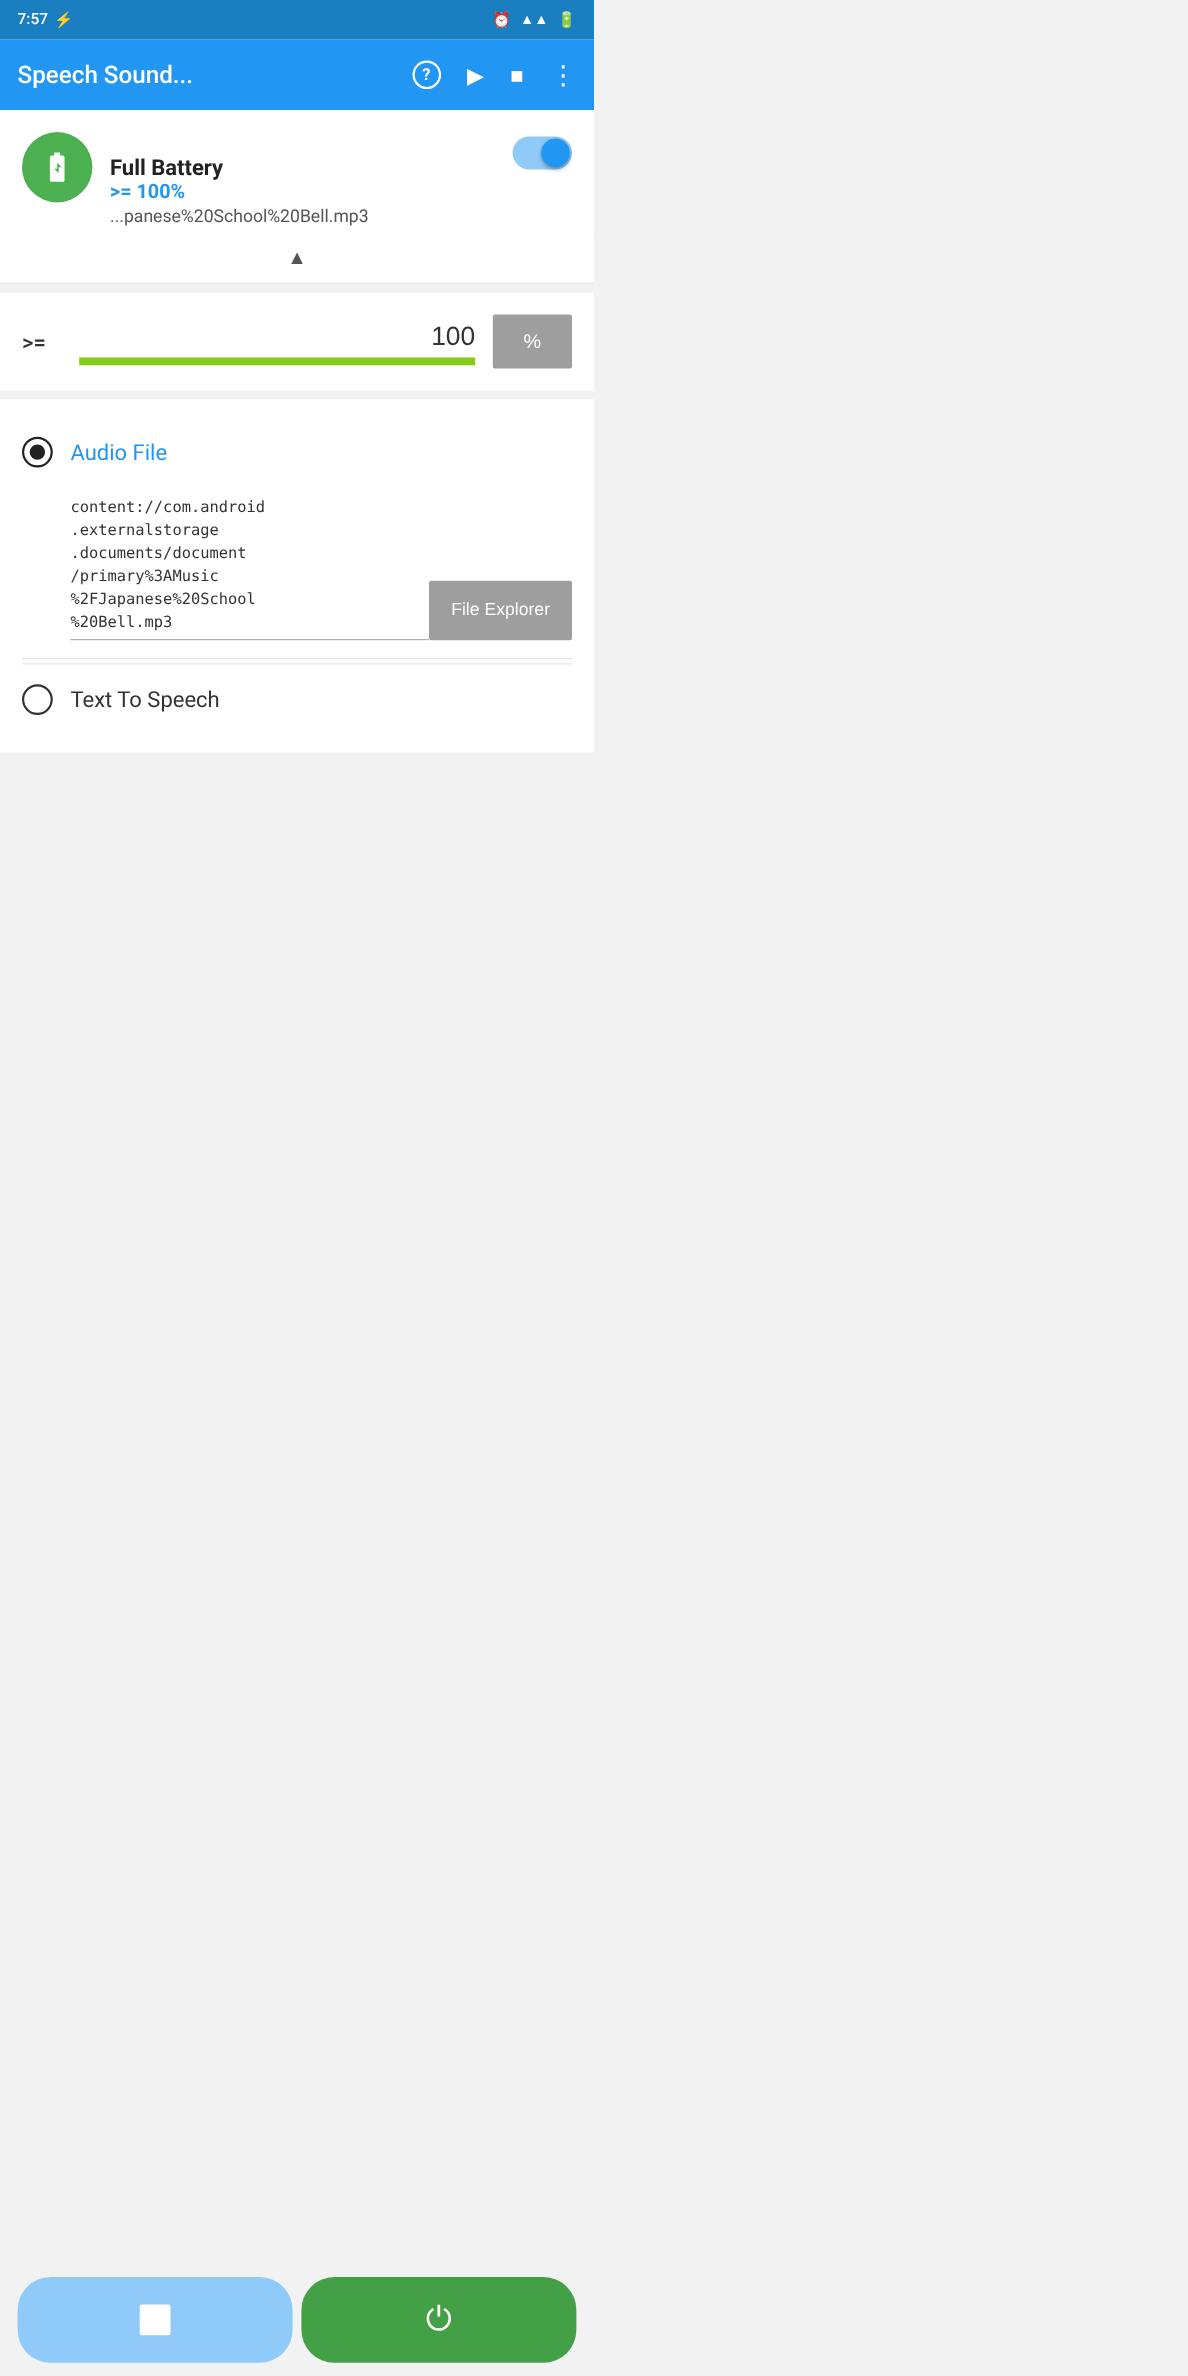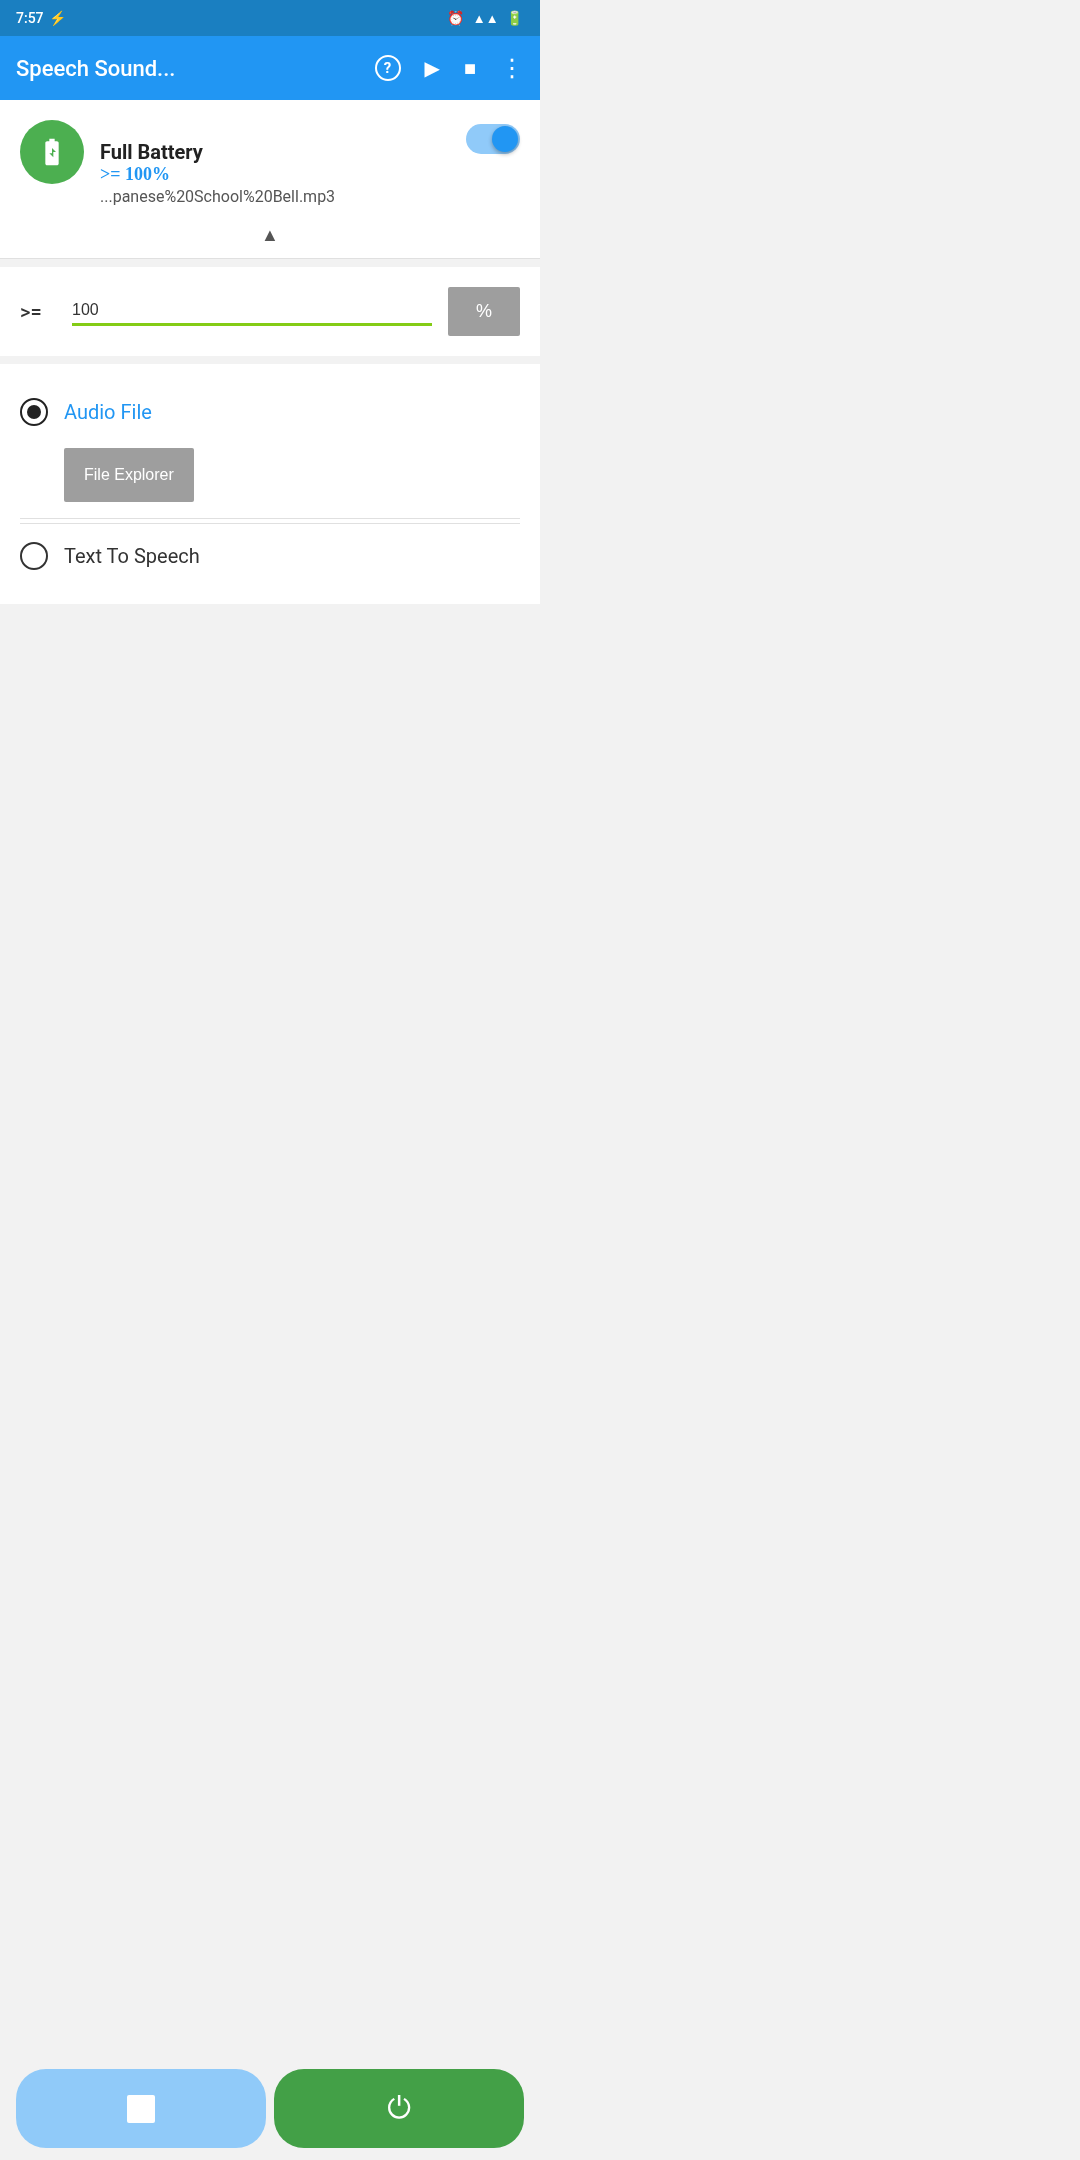--- a/index.html
+++ b/index.html
@@ -84,21 +84,20 @@
     .summary-title {
       font-size: 20px;
       font-weight: bold;
       color: #222;
       margin-top: 20px;
     }
     .summary-percent {
       font-size: 18px;
       font-weight: bold;
       color: #2196F3;
-      font-family: Liberation Serif, serif;
     }
     .summary-file {
       font-size: 16px;
       color: #555;
       margin-top: 2px;
     }
     .toggle-switch {
       position: absolute;
       right: 20px;
       top: 24px;
@@ -149,27 +148,27 @@
     }
     .condition-op {
       font-size: 20px;
       color: #333;
       font-weight: 500;
       min-width: 36px;
     }
     .condition-input {
       flex: 1;
       border: none;
-      border-bottom: 3px solid #84cc16;
-      font-size: 16px;
+      border-bottom: 7px solid #84cc16;
+      font-size: 24px;
       color: #333;
       padding: 4px 0;
       outline: none;
       background: transparent;
-      text-align: left;
+      text-align: right;
     }
     .condition-unit-btn {
       background: #9E9E9E;
       color: white;
       border: none;
       padding: 14px 28px;
       font-size: 18px;
       border-radius: 2px;
       cursor: pointer;
     }
@@ -354,20 +353,26 @@
 <div class="sound-section">
 
   <div class="radio-option">
     <div class="radio-circle selected">
       <div class="radio-inner"></div>
     </div>
     <span class="radio-label">Audio File</span>
   </div>
 
   <div class="file-area">
+    <textarea class="file-path-input" rows="6" style="">content://com.android
+.externalstorage
+.documents/document
+/primary%3AMusic
+%2FJapanese%20School
+%20Bell.mp3</textarea>
     <button class="file-explorer-btn">File Explorer</button>
   </div>
 
   <div class="divider"></div>
 
 
   <div class="divider"></div>
 
   <div class="radio-option">
     <div class="radio-circle"></div>

